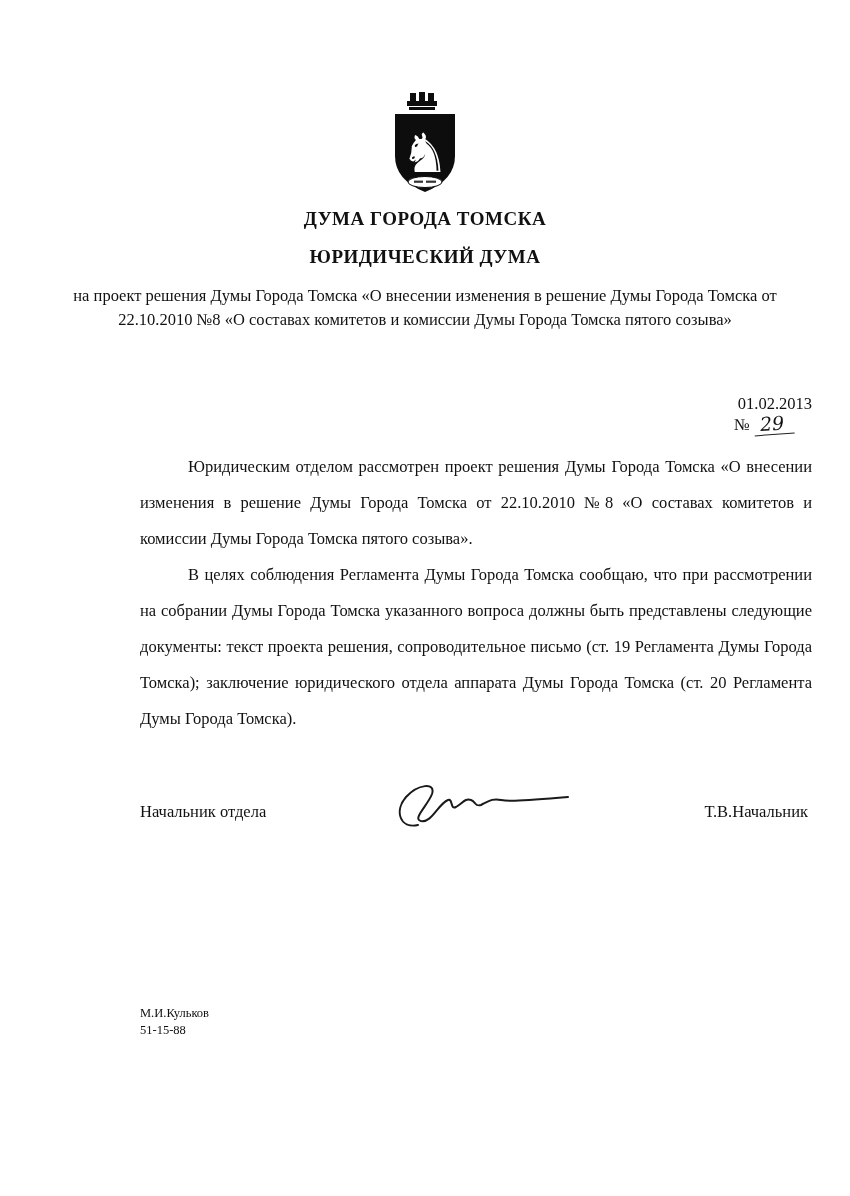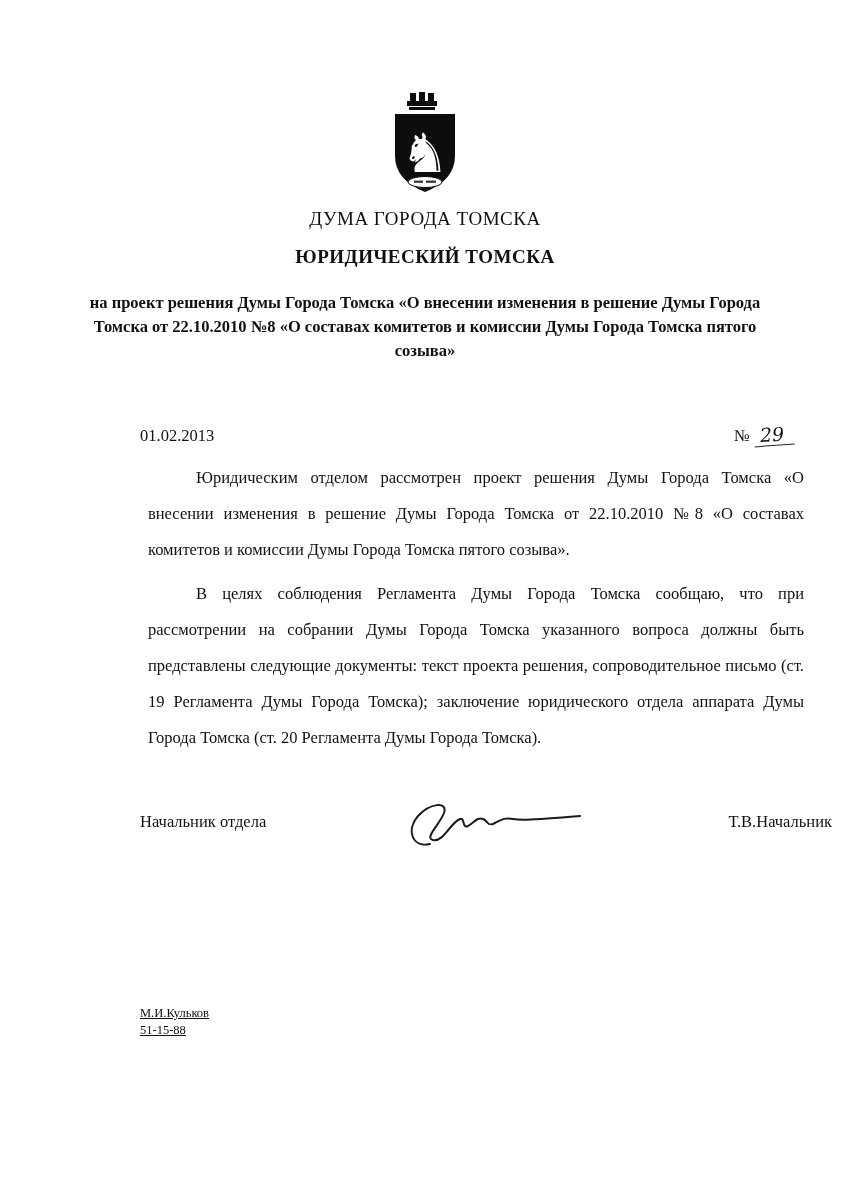--- a/index.html
+++ b/index.html
@@ -21,49 +21,50 @@
     padding-top: 92px;
     text-align: center;
   }
   .emblem-wrap {
     display: flex;
     justify-content: center;
     margin-bottom: 10px;
   }
   .org-name {
     font-size: 19px;
-    font-weight: normal;
+    font-weight: bold;
     letter-spacing: 0.5px;
     margin: 6px 0 0 0;
   }
   .dept-name {
     font-size: 19px;
     font-weight: bold;
     letter-spacing: 0.5px;
     margin: 16px 0 0 0;
   }
   .doc-title {
     font-size: 17px;
     font-weight: bold;
     margin: 26px 0 0 0;
   }
   .doc-subject {
     font-size: 16.5px;
-    font-weight: bold;
+    font-weight: normal;
     line-height: 1.45;
     max-width: 712px;
-    margin: 23px auto 0 auto;
+    margin: 16px auto 0 auto;
     text-align: center;
   }
   .dateline {
     display: flex;
     justify-content: space-between;
     align-items: flex-end;
     margin: 62px 38px 0 140px;
     font-size: 16.5px;
+    flex-direction: column;
   }
   .doc-number {
     padding-right: 18px;
     display: flex;
     align-items: flex-end;
     gap: 4px;
   }
   .number-value {
     font-family: "DejaVu Serif", serif;
     font-style: italic;
@@ -72,46 +73,46 @@
     display: inline-block;
     padding: 0 10px 1px 6px;
     border-bottom: 1.5px solid #222;
     line-height: 1;
   }
   .body-text {
     margin: 14px 38px 0 140px;
     font-size: 16.5px;
   }
   .body-text p {
-    margin: 8px;
+    margin: 0;
     text-align: justify;
     text-indent: 48px;
     line-height: 2.18;
   }
   .sign-row {
     display: flex;
+    align-items: center;
     justify-content: space-between;
-    margin: 56px 16px 0 140px;
+    margin: 56px 40px 0 140px;
     font-size: 16.5px;
   }
   .sign-position { white-space: nowrap; }
   .sign-name { white-space: nowrap; padding-right: 2px; }
   .sign-autograph {
     flex: 1;
     display: flex;
     justify-content: center;
     margin-top: -14px;
   }
   .footer {
     position: absolute;
     left: 140px;
     top: 1005px;
     font-size: 12.5px;
     line-height: 1.35;
-    text-decoration: underline;
   }
 </style>
 </head>
 <body>
 
 <div class="page">
 
   <div class="header">
 
     <div class="emblem-wrap">
@@ -131,21 +132,21 @@
 
         <g>
           <ellipse cx="39" cy="90" rx="17" ry="5.5" fill="#ffffff" stroke="#0d0d0d" stroke-width="1"></ellipse>
           <rect x="28" y="88.6" width="9" height="2.2" fill="#333"></rect>
           <rect x="40" y="88.6" width="10" height="2.2" fill="#333"></rect>
         </g>
       </svg>
     </div>
 
     <div class="org-name">ДУМА ГОРОДА ТОМСКА</div>
-    <div class="dept-name">ЮРИДИЧЕСКИЙ ТОМСКА</div>
+    <div class="dept-name">ЮРИДИЧЕСКИЙ ДУМА</div>
     <div class="doc-subject">на проект решения Думы Города Томска «О внесении изменения в решение Думы Города Томска от 22.10.2010 №8 «О составах комитетов и комиссии Думы Города Томска пятого созыва»</div>
   </div>
 
   <div class="dateline">
     <span class="doc-date">01.02.2013</span>
     <span class="doc-number">
       <span>№</span>
       <span class="number-value">29</span>
     </span>
   </div>

